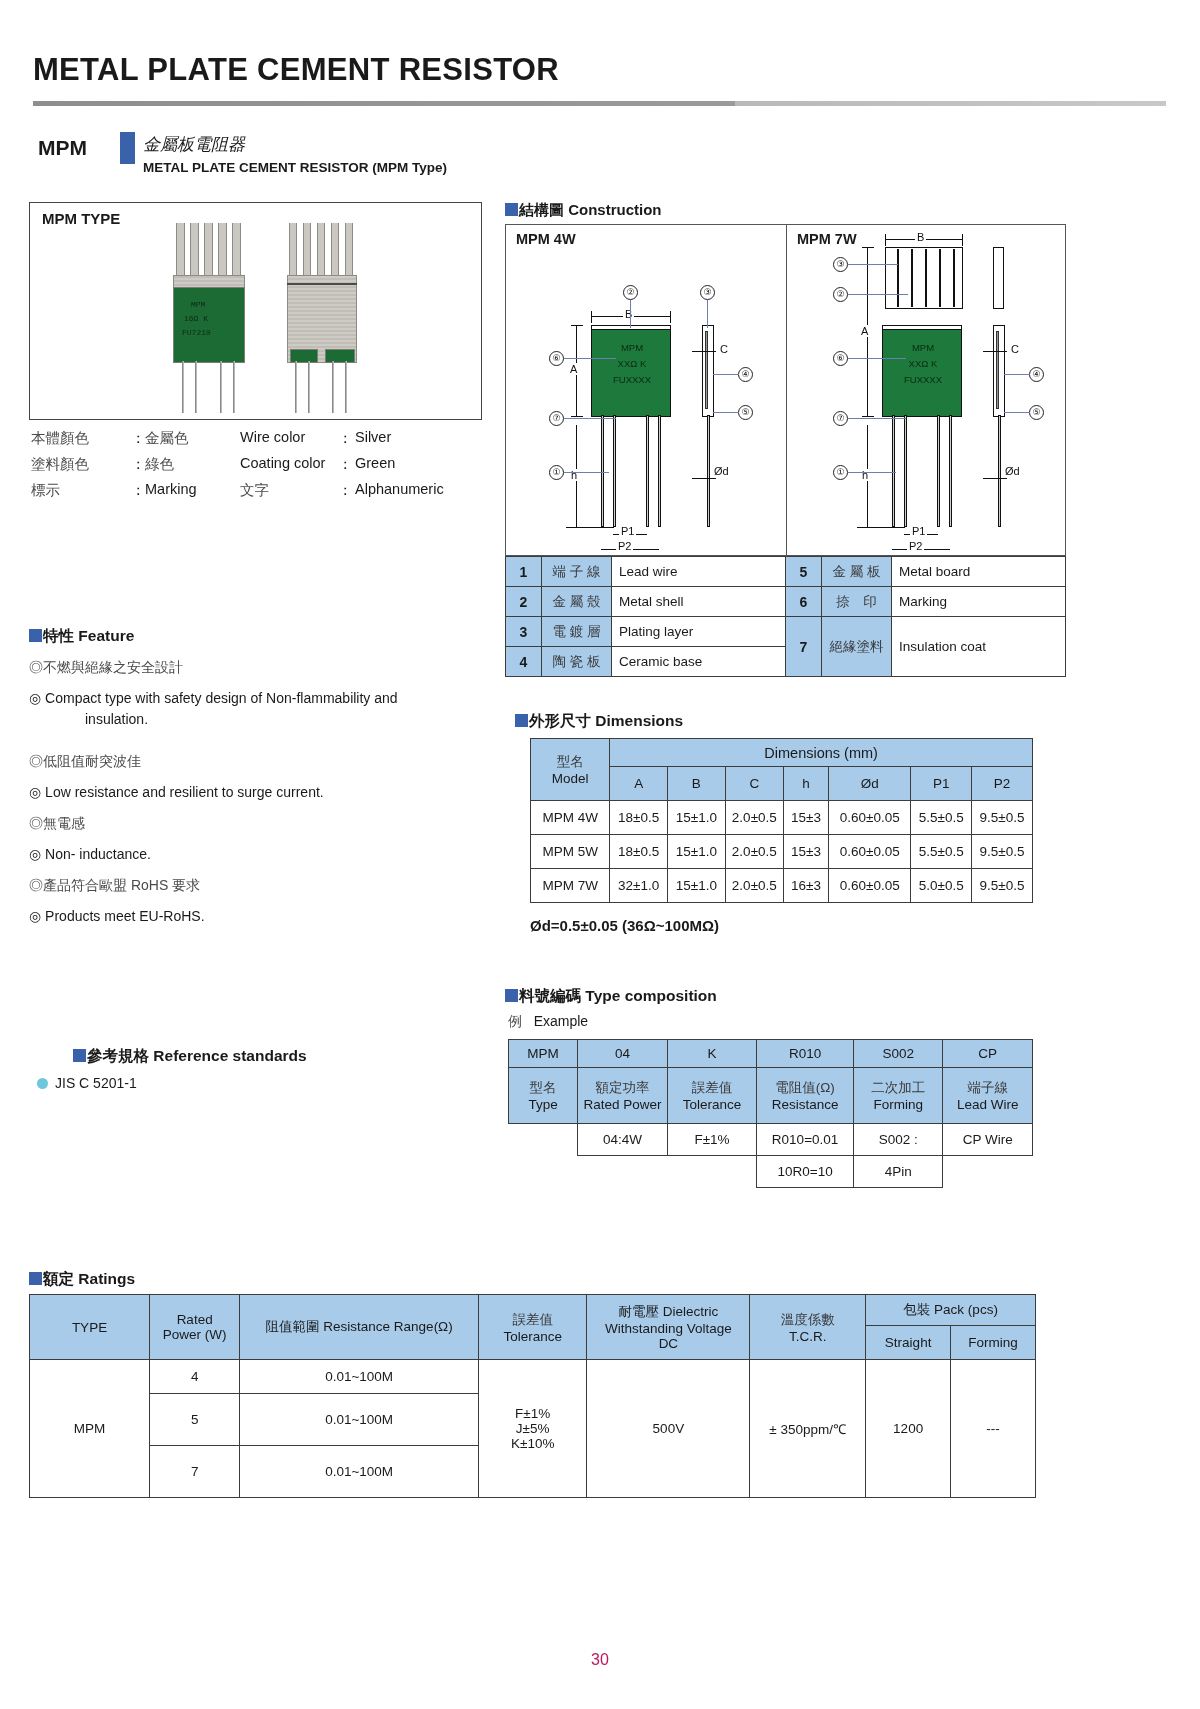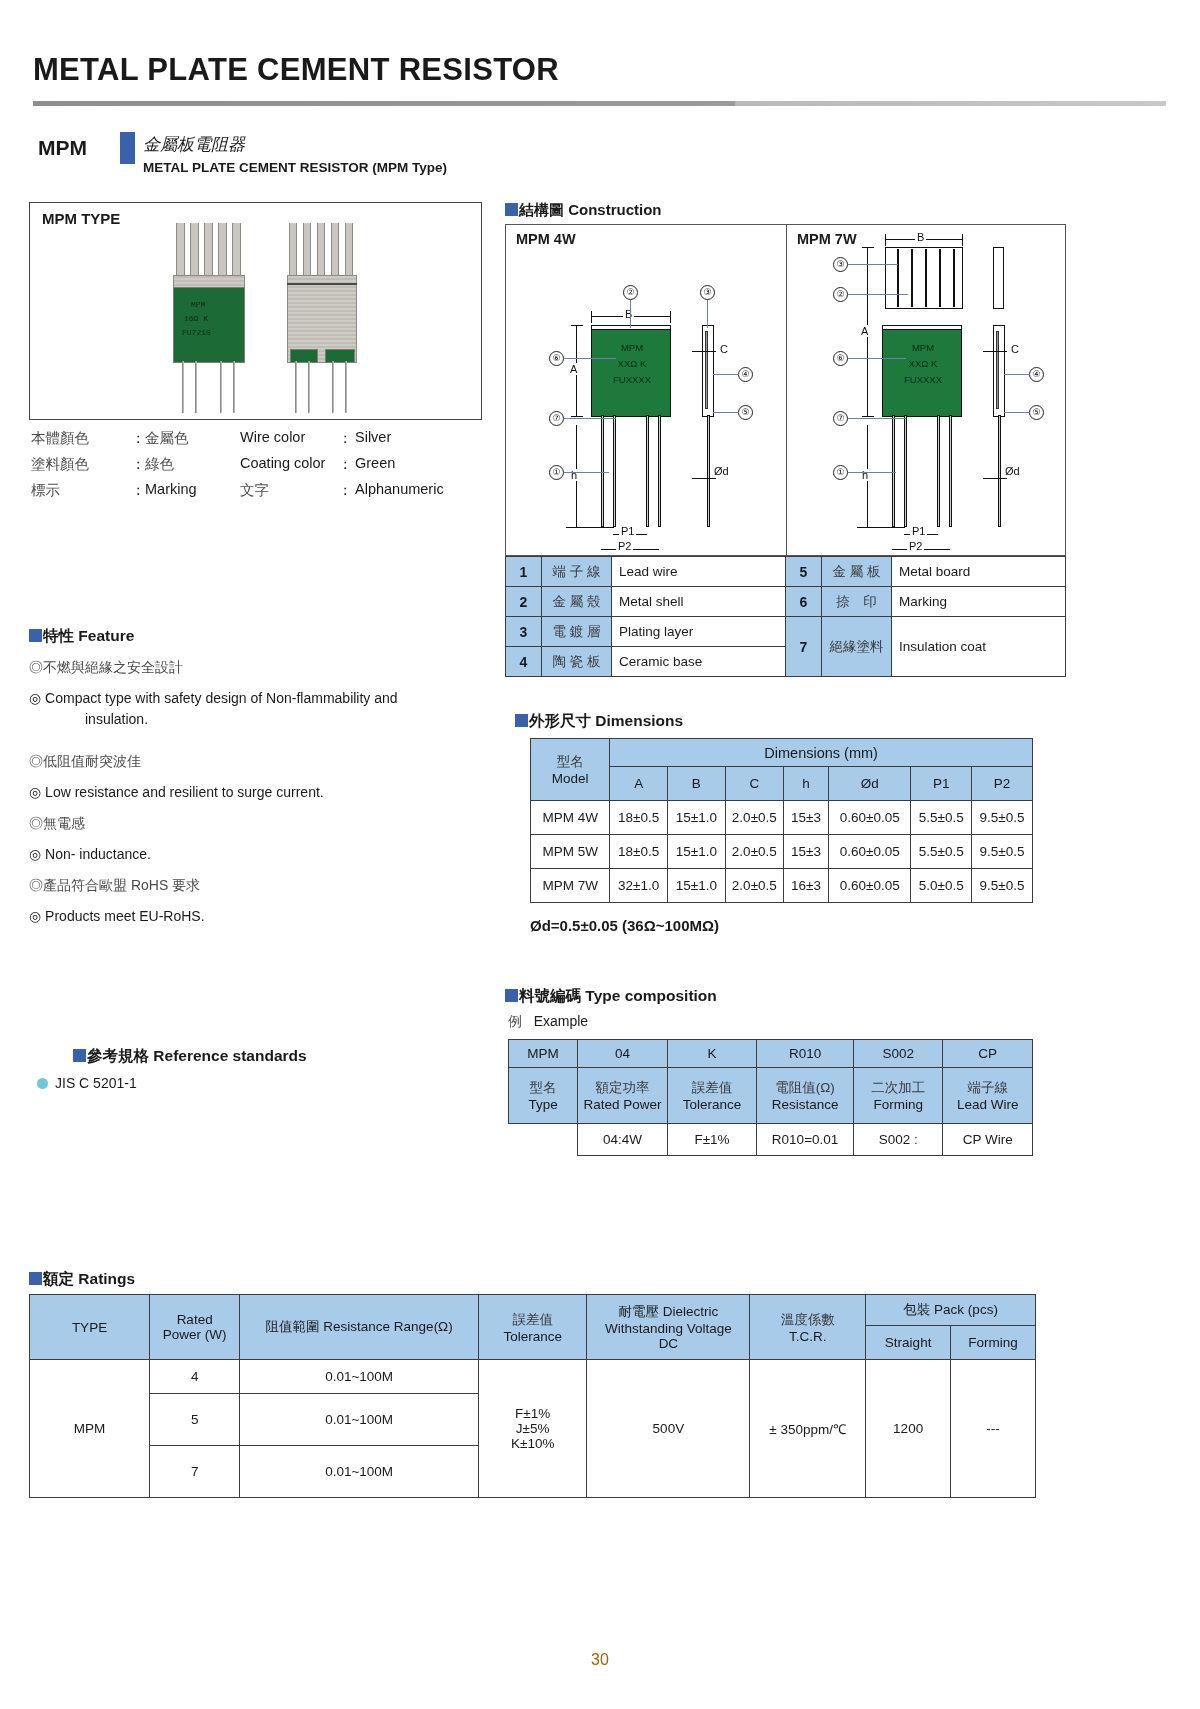--- a/index.html
+++ b/index.html
@@ -121,21 +121,21 @@
   .tc-tbl td { height:28px; }
   .tc-tbl td.noborder { border:none; }
   .rat-tbl td { height:34px; }
 
   .note {
     position:absolute; font-size:15px; font-weight:bold; white-space:nowrap;text-align:right;
   }
   .example-line { position:absolute; font-size:14px; white-space:nowrap; }
   .page-num {
     position:absolute; left:0; width:1200px; top:1651px;
-    text-align:center; font-size:16px; color:#a16207;
+    text-align:center; font-size:16px; color:#be185d;
   }
 </style>
 </head>
 <body>
 
 <div class="page-title">METAL PLATE CEMENT RESISTOR</div>
 <div class="rule"></div>
 <div class="mpm-code">MPM</div>
 <div class="blue-bar"></div>
 <div class="sub-cn">金屬板電阻器</div>
@@ -489,20 +489,28 @@
     </td>
   </tr>
   <tr>
     <td class="noborder" style="height:32px;"></td>
     <td>04:4W</td>
     <td>F±1%</td>
     <td>R010=0.01</td>
     <td>S002 :</td>
     <td>CP Wire</td>
   </tr>
+  <tr>
+    <td class="noborder" style="height:32px;"></td>
+    <td class="noborder"></td>
+    <td class="noborder"></td>
+    <td>10R0=10</td>
+    <td>4Pin</td>
+    <td class="noborder"></td>
+  </tr>
 </tbody>
   </table>
 
 <div class="sec" style="left:29px; top:1269px;">
   <span class="sq"></span><span class="cn">額定</span>&nbsp;<span>Ratings</span>
 </div>
 
 <table class="rat-tbl" style="left:29px; top:1294px; width:1007px;">
   <tbody>
       <tr>

